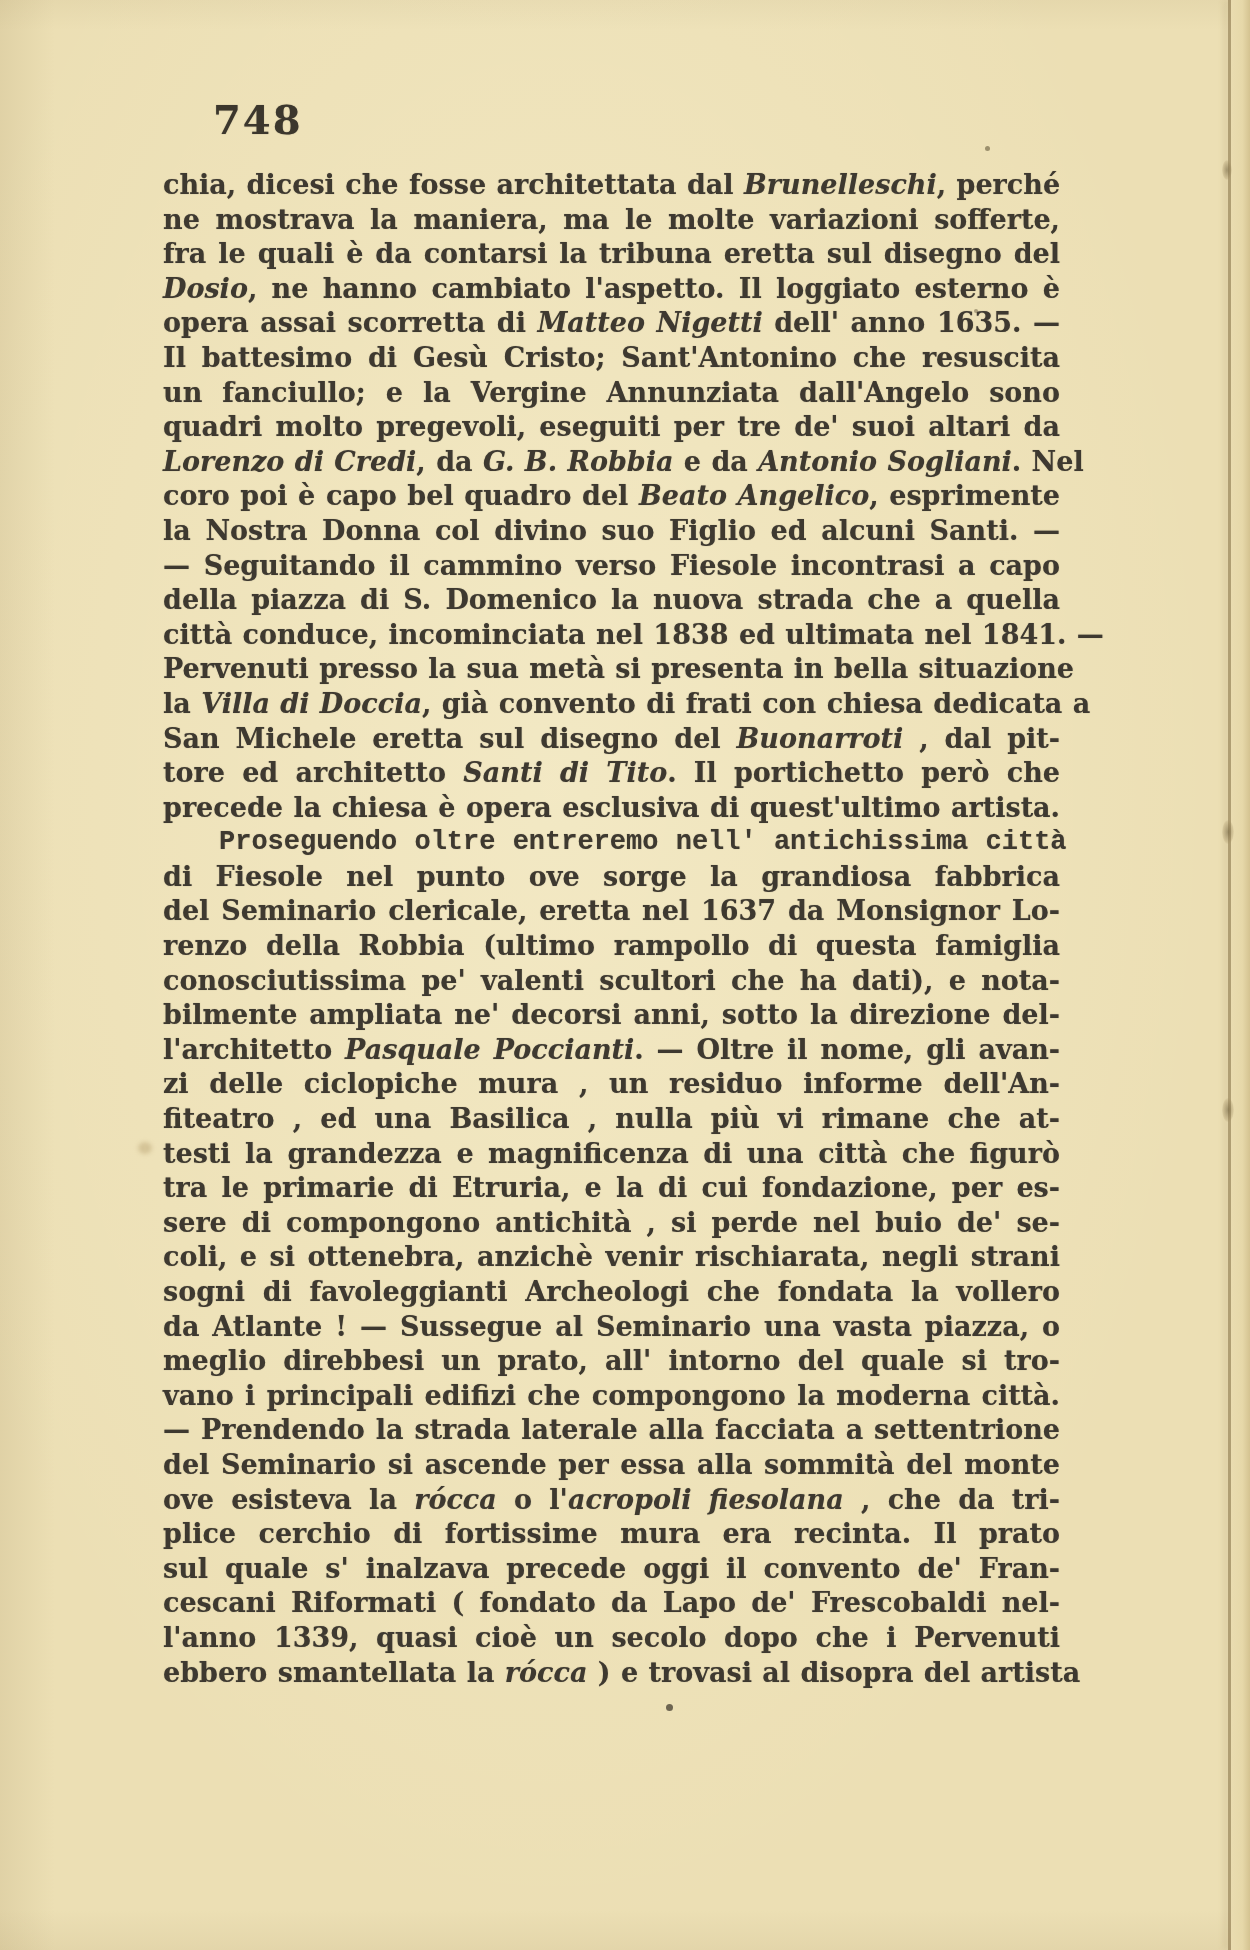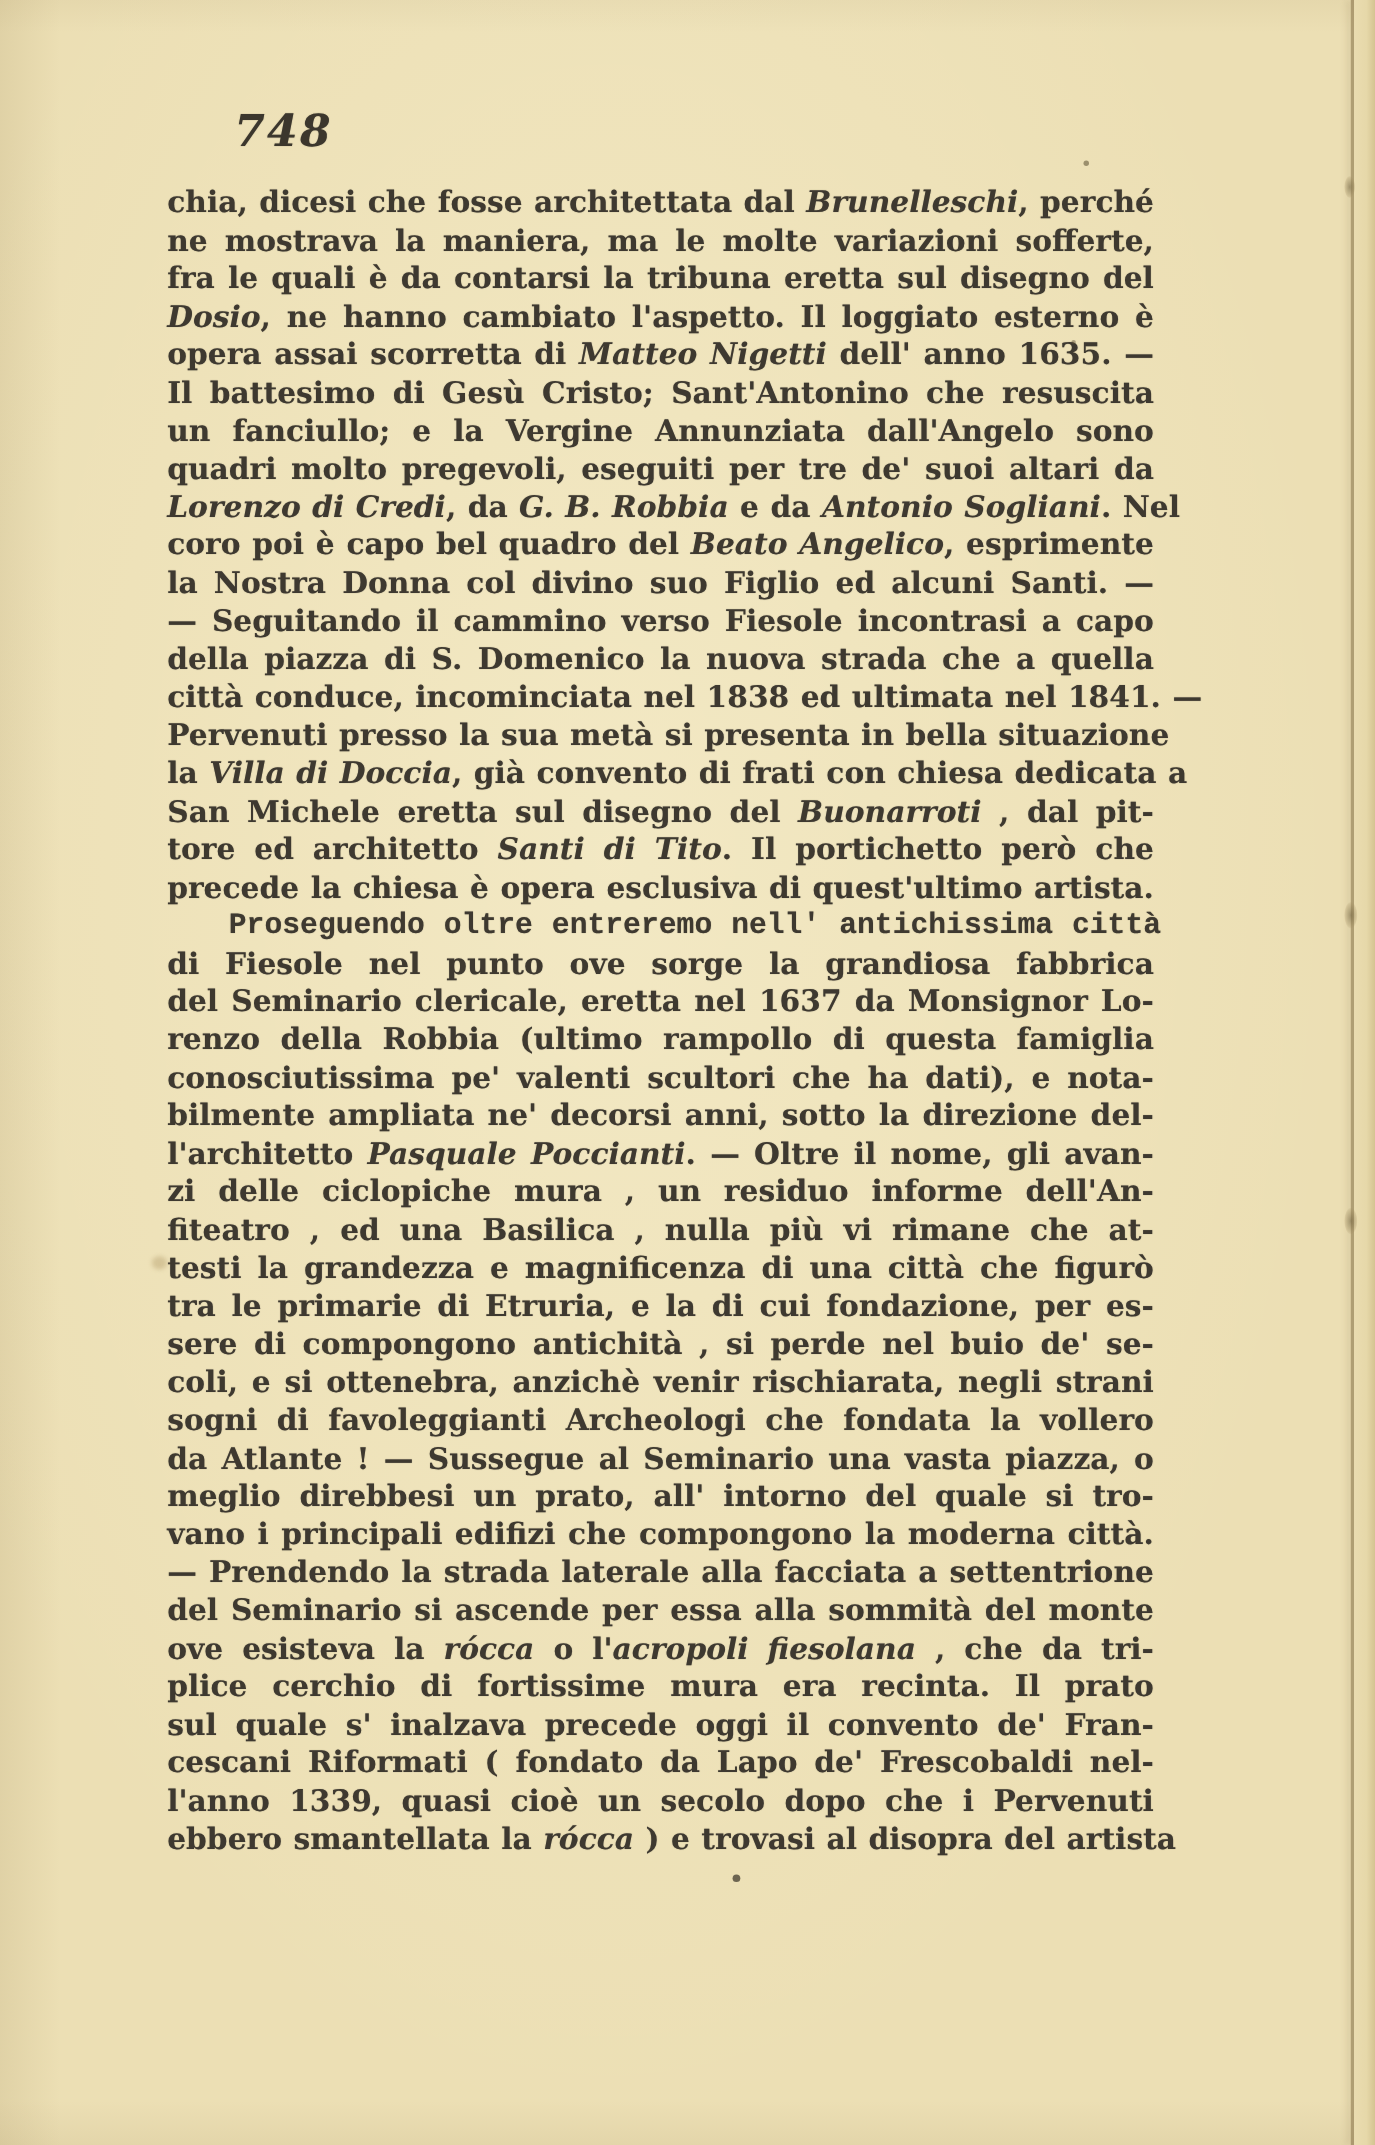--- a/index.html
+++ b/index.html
@@ -33,24 +33,23 @@
     position:absolute;width:12px;height:24px;border-radius:50%;
     background:radial-gradient(ellipse at center, rgba(110,95,60,0.55), rgba(160,140,95,0.25) 60%, rgba(0,0,0,0) 75%);
   }
   .speck{position:absolute;border-radius:50%;}
 
   .page-number{
     position:absolute;left:213px;top:96px;
     font-size:40px;font-weight:700;color:#3c372d;
     letter-spacing:2px;
     text-shadow:0 0 1px rgba(60,55,45,0.5);
-    font-style:italic;
   }
   .text-block{
-    position:absolute;left:152px;top:168px;width:897px;
+    position:absolute;left:163px;top:168px;width:897px;
     font-size:27px;font-weight:700;color:#3e3930;
     text-shadow:0 0 1px rgba(62,57,48,0.45);
     word-spacing:1px;
   }
   .line{
     height:34.6px;line-height:34.6px;white-space:nowrap;
     text-align:justify;text-align-last:justify;
   }
   .line.indent{padding-left:56px;font-family:Liberation Mono, monospace;}
   .it{font-style:italic;}

